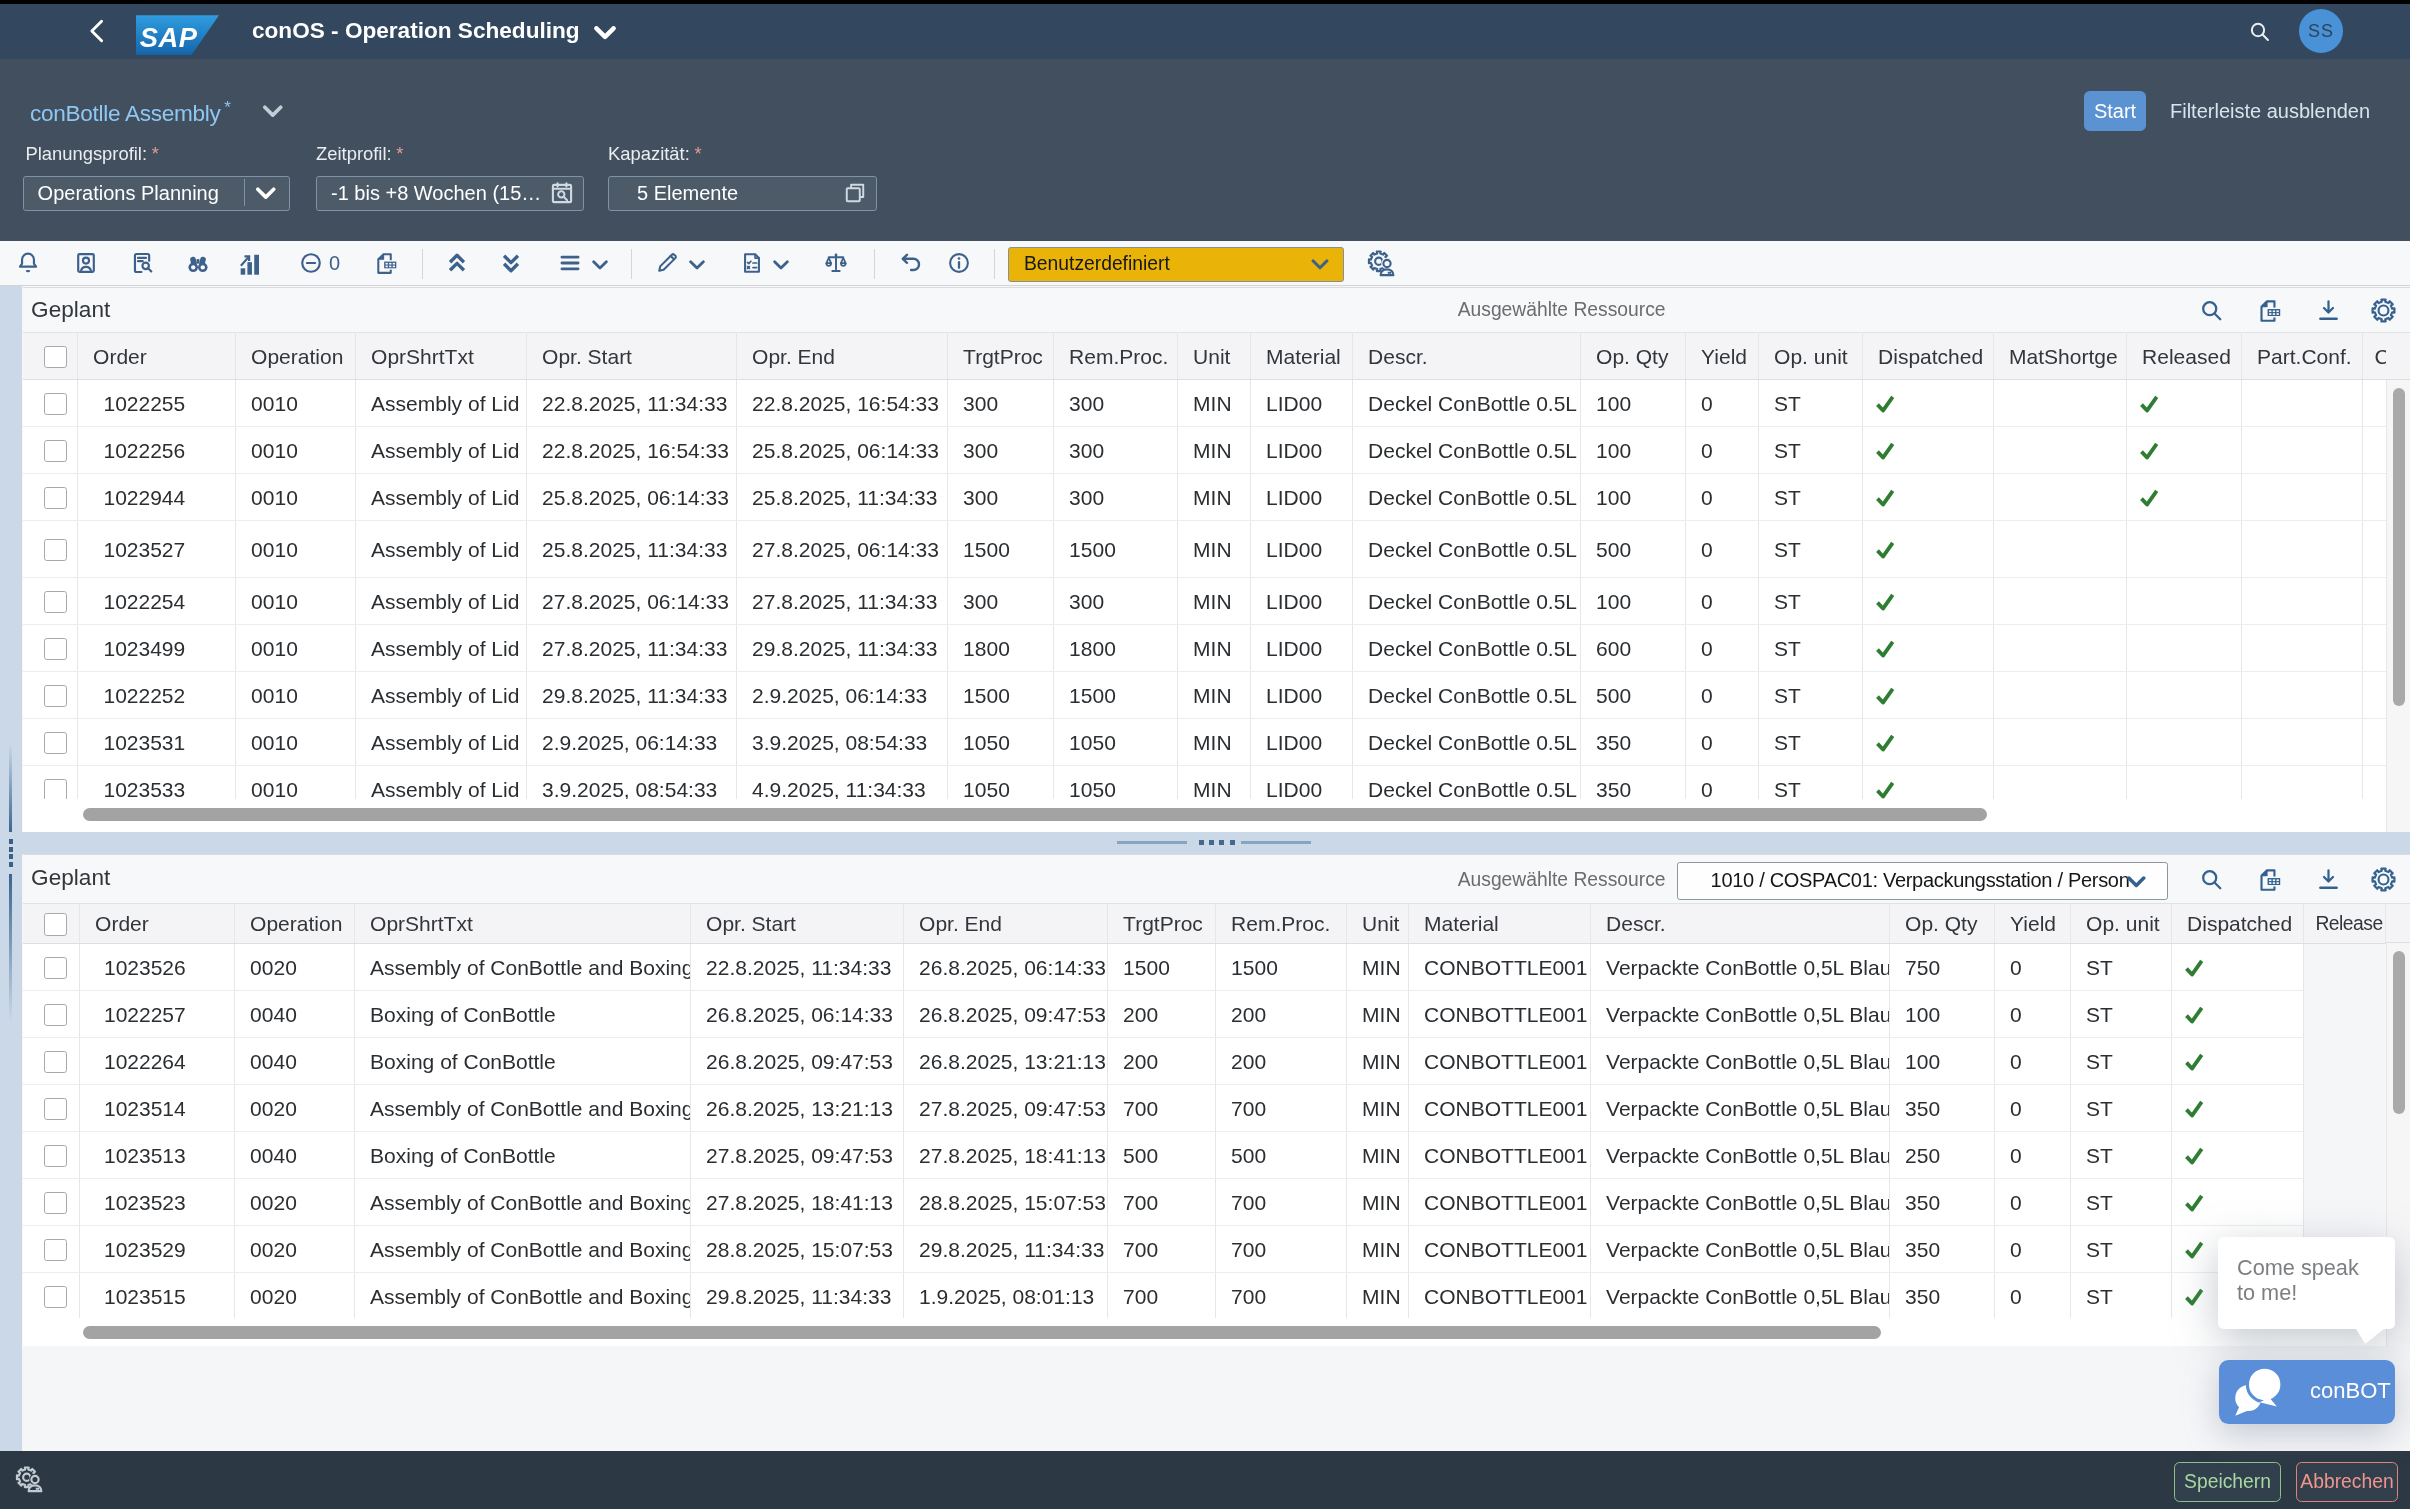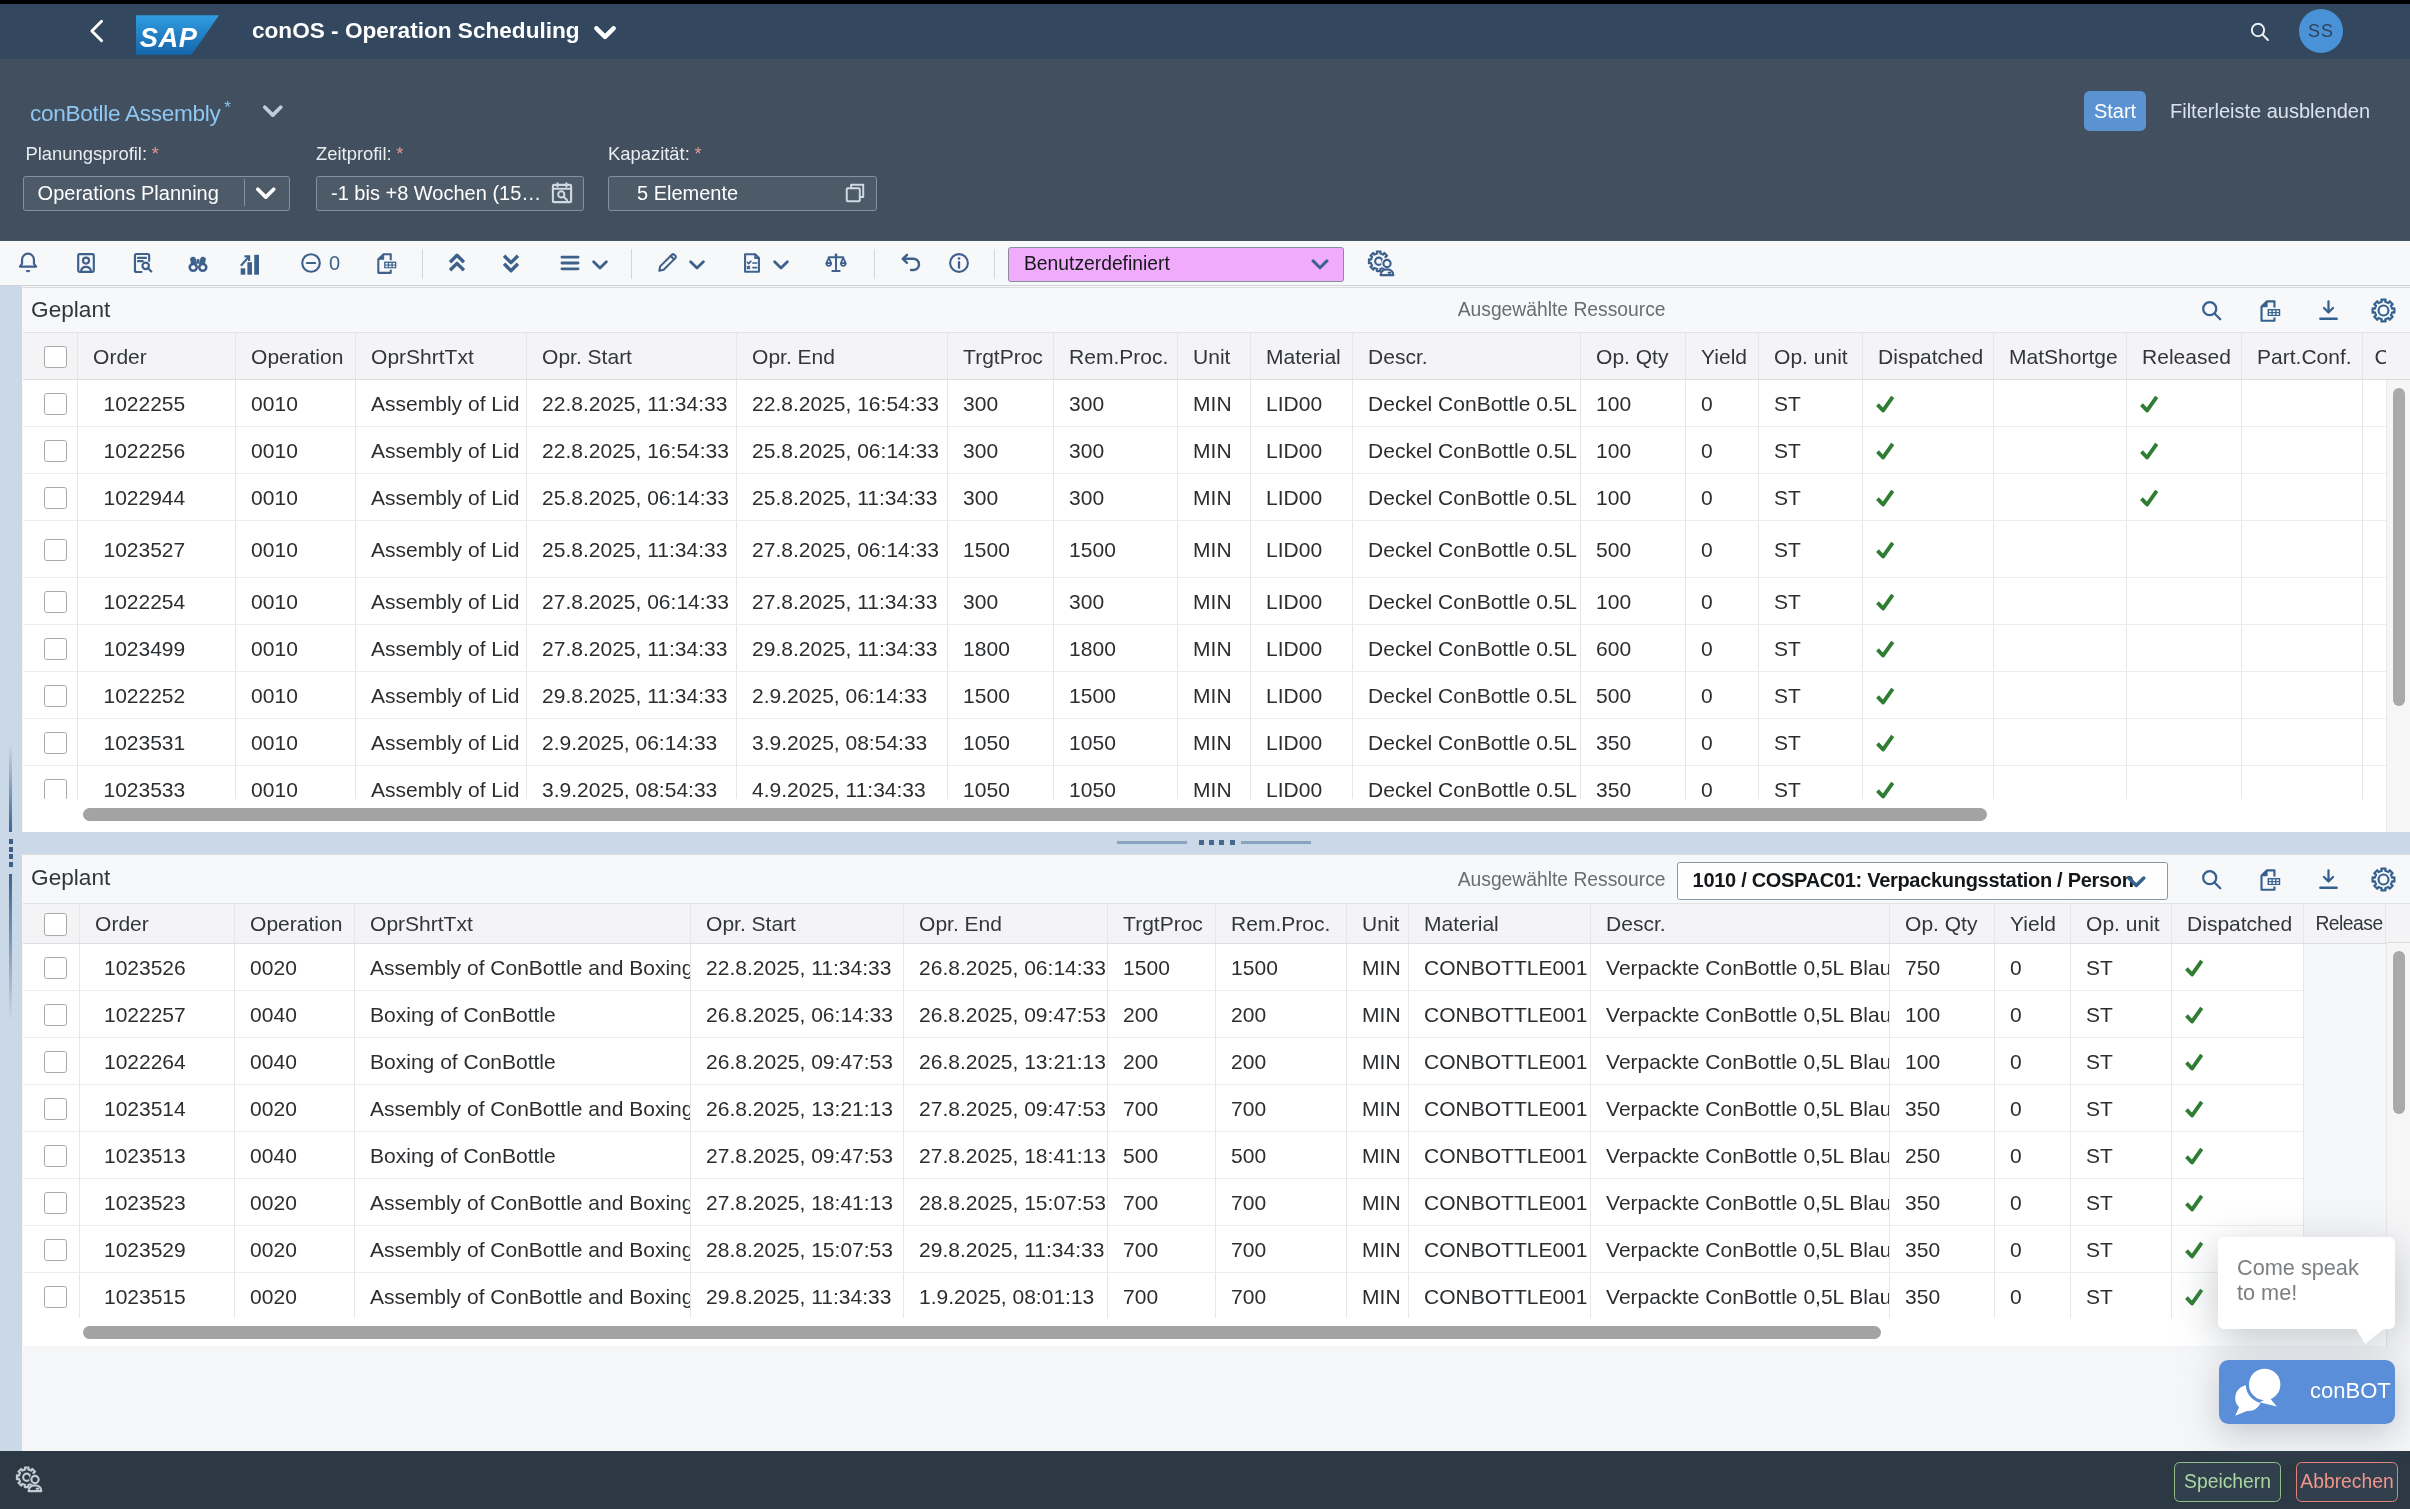--- a/index.html
+++ b/index.html
@@ -236,21 +236,21 @@
       </svg>
     </div>
     <div style="position:absolute;left:946px;top:9.4px;">
       <svg width="26" height="26" viewBox="0 0 24 24" fill="none">
         <circle cx="12" cy="12" r="8.2" stroke="#3e618c" stroke-width="1.9" fill="none" stroke-linecap="round" stroke-linejoin="round"></circle>
         <path d="M12 11.2v5.2" stroke="#3e618c" stroke-width="2.1" stroke-linecap="round"></path>
         <circle cx="12" cy="7.9" r="1.2" fill="#3e618c"></circle>
       </svg>
     </div>
     <div class="sep" style="position:absolute;left:994px;top:7.5px;"></div>
-    <div style="position:absolute;left:1008px;top:5.6px;width:336px;height:35px;background:#f0abfc;border:1.9px solid #848f9b;border-radius:2.8px;font-size:19.3px;color:#16181a;line-height:31px;">
+    <div style="position:absolute;left:1008px;top:5.6px;width:336px;height:35px;background:#eab308;border:1.9px solid #848f9b;border-radius:2.8px;font-size:19.3px;color:#16181a;line-height:31px;">
 <span style="margin-left:15px;">Benutzerdefiniert</span>
 <div style="position:absolute;right:13px;top:11.3px;">
         <svg width="20" height="11.3" viewBox="0 0 14 9" fill="none">
           <path d="M1.5 1.5L7 7l5.5-5.5" stroke="#3e618c" stroke-width="2.4" fill="none" stroke-linecap="round" stroke-linejoin="round"></path>
         </svg>
       </div></div>
     <div style="position:absolute;left:1367px;top:7.5px;">
       <svg width="30" height="30" viewBox="0 0 24 24" fill="none">
         <path d="M17.25 8.24 L17.25 11.36 L15.68 11.05 L14.72 13.36 L16.05 14.24 L13.84 16.45 L12.96 15.12 L10.65 16.08 L10.96 17.65 L7.84 17.65 L8.15 16.08 L5.84 15.12 L4.96 16.45 L2.75 14.24 L4.08 13.36 L3.12 11.05 L1.55 11.36 L1.55 8.24 L3.12 8.55 L4.08 6.24 L2.75 5.36 L4.96 3.15 L5.84 4.48 L8.15 3.52 L7.84 1.95 L10.96 1.95 L10.65 3.52 L12.96 4.48 L13.84 3.15 L16.05 5.36 L14.72 6.24 L15.68 8.55 Z" stroke="#3e618c" stroke-width="1.7" fill="none" stroke-linejoin="round"></path>
         <circle cx="9.4" cy="9.8" r="2.9" stroke="#3e618c" stroke-width="1.7" fill="none"></circle>
@@ -594,21 +594,21 @@
           <td></td>
           <td></td>
         </tr>
       </tbody>
     </table>
   </div>
 <div class="panel" style="top:854px;height:50px;border-top:0.9px solid #dcdcde;">
     <div class="abs ttitle" style="left:8.5px;top:10.4px;">Geplant</div>
     <div class="abs reslabel" style="right:745px;top:14px;">Ausgewählte Ressource</div>
     <div class="combo" style="left:1654px;top:6.6px;width:491px;height:38px;line-height:34px;">
-<span style="margin-left:15px;font-weight:bold;">1010 / COSPAC01: Verpackungsstation / Person</span>
+<span style="margin-left:33px;">1010 / COSPAC01: Verpackungsstation / Person</span>
 <div style="position:absolute;right:19px;top:13px;">
         <svg width="22.6" height="12.2" viewBox="0 0 14 9" fill="none">
           <path d="M1.5 1.5L7 7l5.5-5.5" stroke="#35618f" stroke-width="2.6" fill="none" stroke-linecap="round" stroke-linejoin="round"></path>
         </svg>
       </div></div>
     <div class="abs" style="left:2175px;top:11.3px;">
       <svg width="27" height="27" viewBox="0 0 24 24" fill="none">
         <circle cx="10.4" cy="10.4" r="5.8" stroke="#35618f" stroke-width="2.0" fill="none"></circle>
         <path d="M14.9 14.9l4.9 4.9" stroke="#35618f" stroke-width="2.0" stroke-linecap="round"></path>
       </svg>

